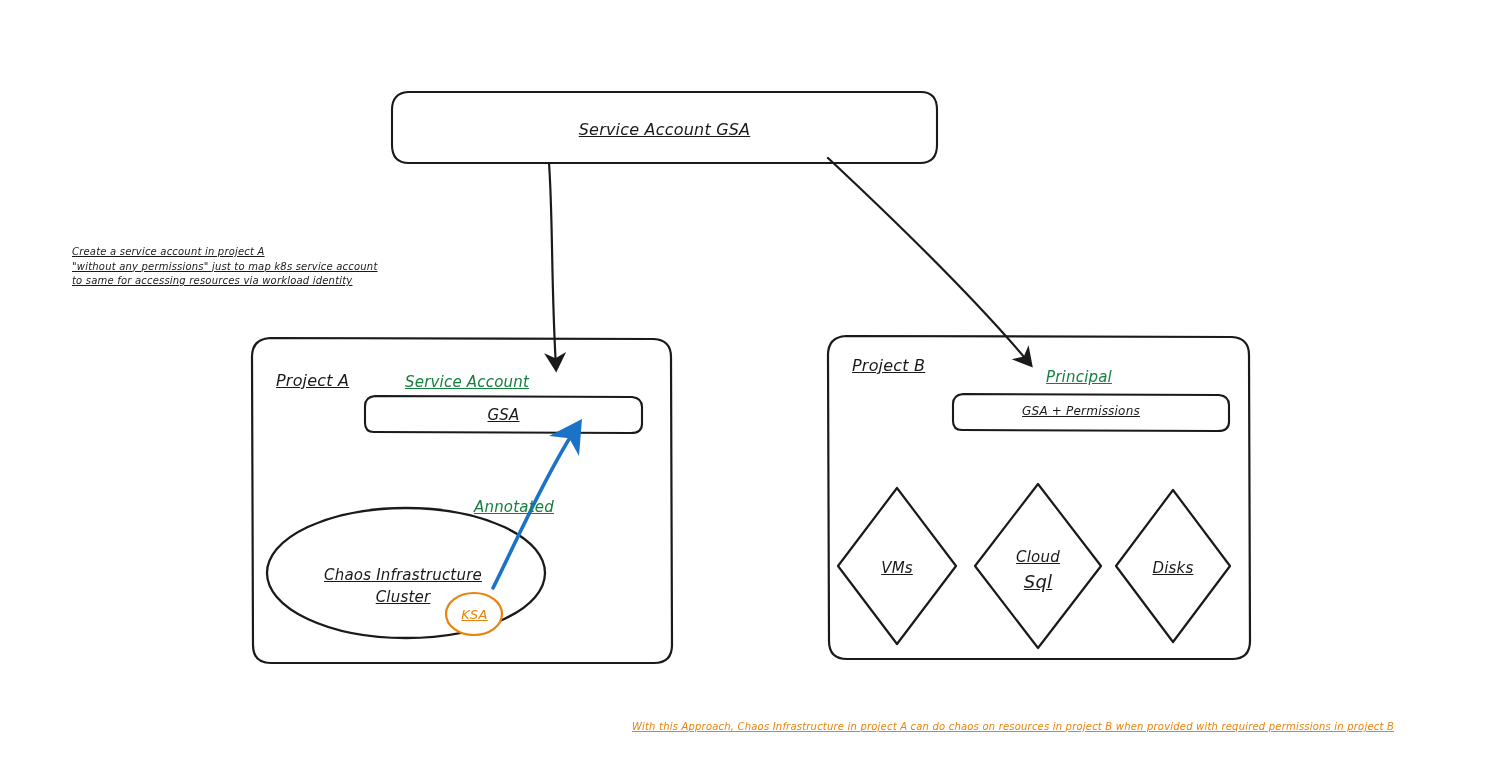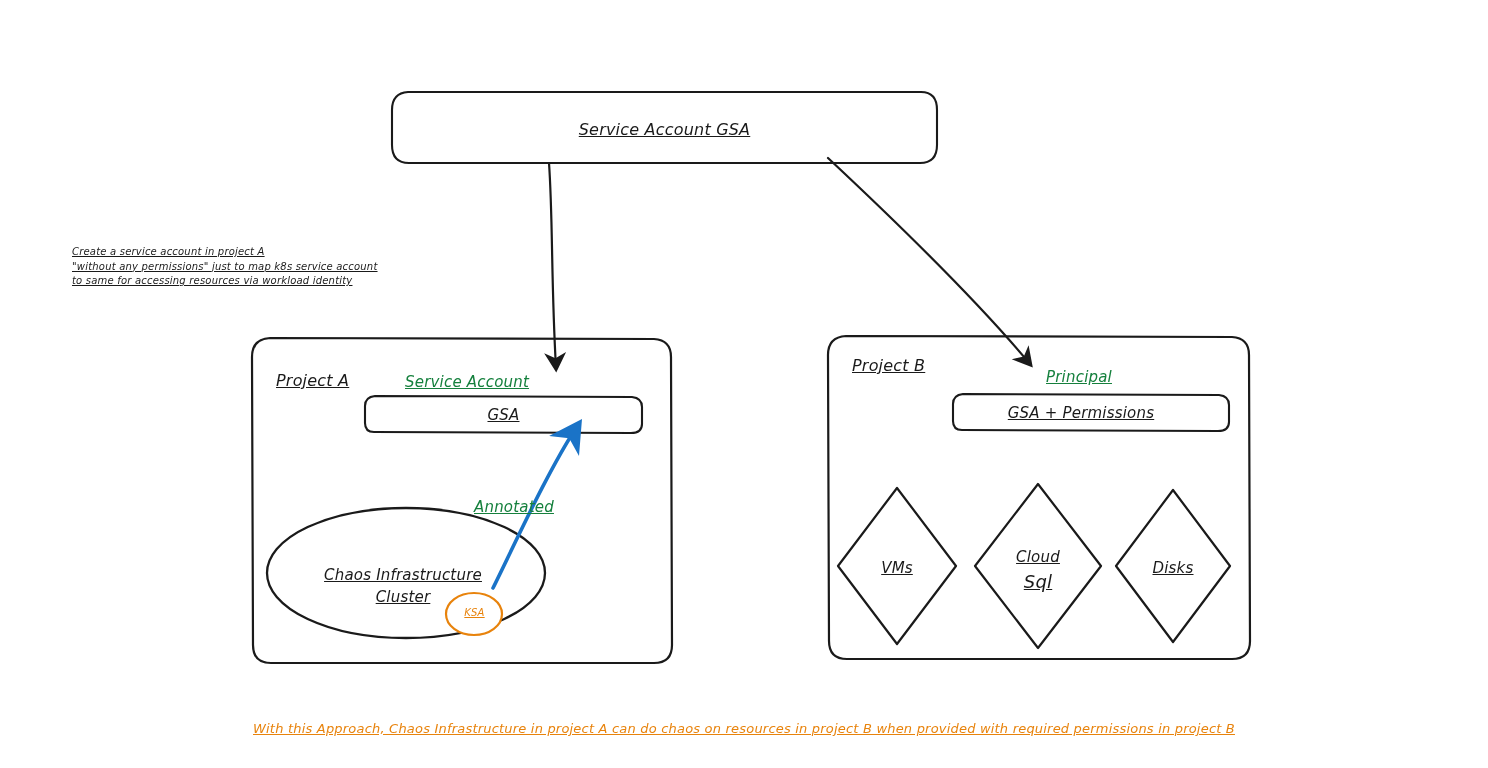--- a/index.html
+++ b/index.html
@@ -95,30 +95,30 @@
 
   <div class="lbl hand blue" style="left:405px; top:372px; font-size:15px;">Service Account</div>
 
   <div class="lbl hand center" style="left:365px; top:405px; width:277px; font-size:15px;">GSA</div>
 
   <div class="lbl hand blue" style="left:474px; top:497px; font-size:15px;">Annotated</div>
 
   <div class="lbl hand center" style="left:308px; top:565px; width:190px; font-size:15px;">Chaos Infrastructure</div>
   <div class="lbl hand center" style="left:308px; top:587px; width:190px; font-size:15px;">Cluster</div>
 
-  <div class="lbl hand center orange" style="left:446px; top:606px; width:57px; font-size:10px;">KSA</div>
+  <div class="lbl hand center orange" style="left:446px; top:606px; width:57px; font-size:13px;">KSA</div>
 
   <div class="lbl hand" style="left:852px; top:354px; font-size:16px;">Project B</div>
 
   <div class="lbl hand blue" style="left:1046px; top:367px; font-size:15px;">Principal</div>
 
-  <div class="lbl hand center" style="left:953px; top:403px; width:256px; font-size:15px;">GSA + Permissions</div>
+  <div class="lbl hand center" style="left:953px; top:403px; width:256px; font-size:12px;">GSA + Permissions</div>
 
   <div class="lbl hand center" style="left:852px; top:558px; width:90px; font-size:15px;">VMs</div>
 
   <div class="lbl hand center" style="left:993px; top:547px; width:90px; font-size:15px;">Cloud</div>
   <div class="lbl hand center" style="left:993px; top:569px; width:90px; font-size:18px;">Sql</div>
 
   <div class="lbl hand center" style="left:1128px; top:558px; width:90px; font-size:15px;">Disks</div>
 
-  <div class="lbl hand orange center" style="left:94px; top:720px; width:1300px; font-size:13px;">With this Approach, Chaos Infrastructure in project A can do chaos on resources in project B when provided with required permissions in project B</div>
+  <div class="lbl hand orange center" style="left:94px; top:720px; width:1300px; font-size:10px;text-align:right;">With this Approach, Chaos Infrastructure in project A can do chaos on resources in project B when provided with required permissions in project B</div>
 
 </div>
 
 </body></html>

